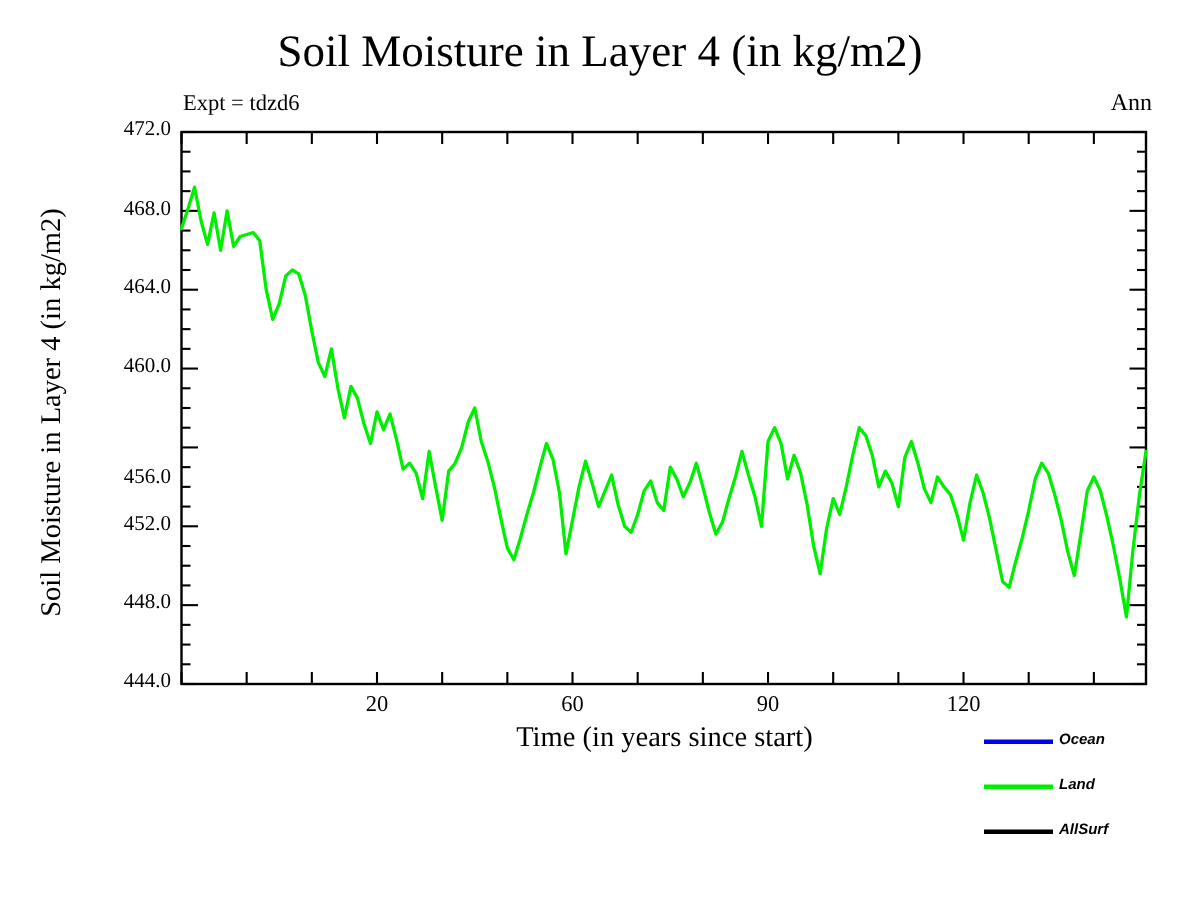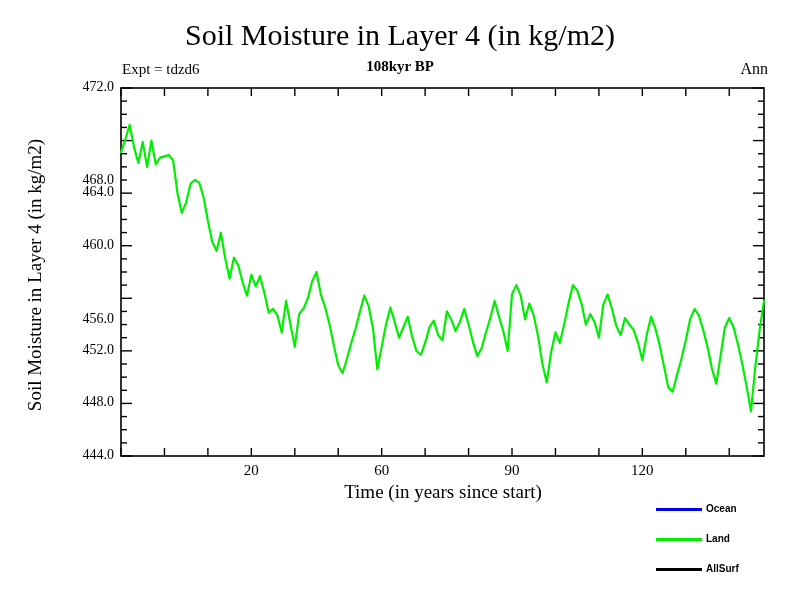--- a/index.html
+++ b/index.html
@@ -95,23 +95,24 @@
   .xtick-label {
     position: absolute;
     font-size: 15px;
     text-align: center;
     white-space: nowrap;
     width: 40px;
   }
   .legend {
     position: absolute;
     left: 656px;
-    top: 501px;
+    top: 486px;
     width: 140px;
     height: 80px;
+    font-style: italic;
   }
   .legend-row {
     position: absolute;
     left: 0;
     height: 16px;
   }
   .legend-swatch {
     position: absolute;
     left: 0;
     top: 7px;
@@ -128,21 +129,20 @@
     white-space: nowrap;
     line-height: 16px;
   }
 </style>
 </head>
 <body>
 
 <div id="root">
 
   <div class="title">Soil Moisture in Layer 4 (in kg/m2)</div>
-  <div class="subtitle">108kyr BP</div>
   <div class="expt-label">Expt = tdzd6</div>
   <div class="ann-label">Ann</div>
 
   <div class="ylabel-wrap">
     <div class="ylabel-inner">Soil Moisture in Layer 4 (in kg/m2)</div>
   </div>
 
   <div class="xlabel">Time (in years since start)</div>
 
   <svg class="plotsvg" width="800" height="600">
@@ -242,21 +242,21 @@
       </g>
   </svg>
 
   <div id="ytick-labels">
       <div class="ytick-label" style="left: 58px; top: 447px;">444.0</div>
       <div class="ytick-label" style="left: 58px; top: 394.429px;">448.0</div>
       <div class="ytick-label" style="left: 58px; top: 341.857px;">452.0</div>
       <div class="ytick-label" style="left: 58px; top: 289.286px; margin-top: 22px;">456.0</div>
       <div class="ytick-label" style="left: 58px; top: 236.714px;">460.0</div>
       <div class="ytick-label" style="left: 58px; top: 184.143px;">464.0</div>
-      <div class="ytick-label" style="left: 58px; top: 131.571px; margin-top: 40px;">468.0</div>
+      <div class="ytick-label" style="left: 58px; top: 131.571px;">468.0</div>
       <div class="ytick-label" style="left: 58px; top: 79px;">472.0</div>
     </div>
   <div id="xtick-labels">
       <div class="xtick-label" style="left: 231.338px; top: 462px;">20</div>
       <div class="xtick-label" style="left: 361.676px; top: 462px;">60</div>
       <div class="xtick-label" style="left: 492.014px; top: 462px;">90</div>
       <div class="xtick-label" style="left: 622.351px; top: 462px;">120</div>
     </div>
 
   <div class="legend" id="legend">

